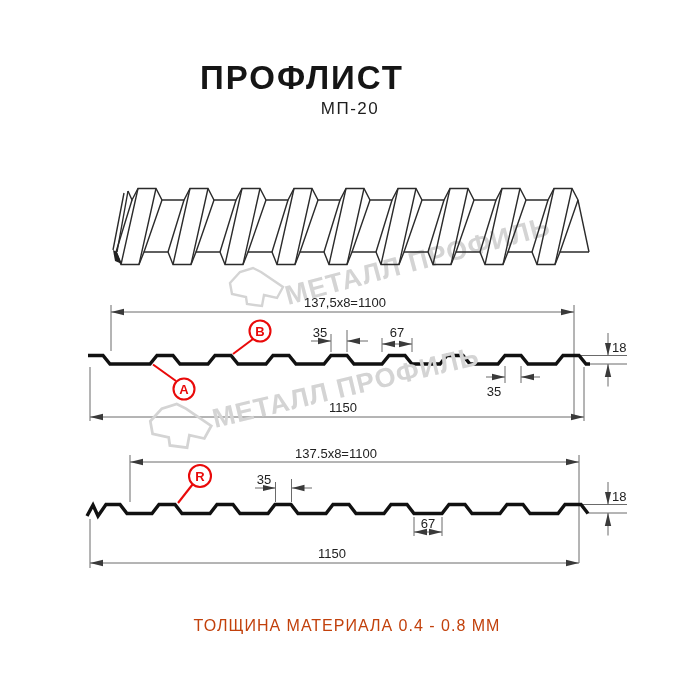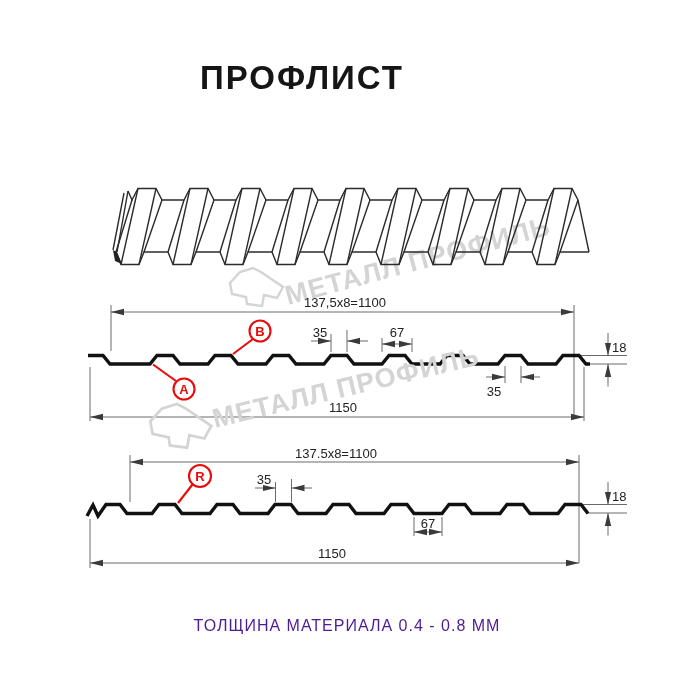--- a/index.html
+++ b/index.html
@@ -3,39 +3,40 @@
 <meta charset="utf-8">
 <style>
   html,body{margin:0;padding:0;background:#fff;}
   .canvas{position:relative;width:700px;height:700px;background:#ffffff;overflow:hidden;
           font-family:"Liberation Sans",sans-serif;}
   .page-title{position:absolute;top:59px;left:0;width:604px;text-align:center;
               font-size:33px;font-weight:700;letter-spacing:2px;color:#151515;}
   .page-subtitle{position:absolute;top:99px;left:0;width:700px;text-align:center;
               font-size:17px;font-weight:500;letter-spacing:1.5px;color:#1d1d1d;}
   .page-footer{position:absolute;top:617px;left:0;width:694px;text-align:center;
-              font-size:16px;font-weight:500;letter-spacing:1px;color:#4c1d95;}
+              font-size:16px;font-weight:500;letter-spacing:1px;color:#c2410c;}
   svg.drawing{position:absolute;top:0;left:0;}
   .dimline{stroke:#6a6a6a;stroke-width:1;fill:none;}
   .dimtext{font-family:"Liberation Sans",sans-serif;font-size:13px;fill:#222;}
   .profile{stroke:#111;stroke-width:3.4;fill:none;stroke-linejoin:miter;}
   .sheet3d{stroke:#2b2b2b;stroke-width:1.4;fill:none;}
   .wm{stroke:#d4d4d4;stroke-width:2.4;fill:none;}
   .wmtext{font-family:"Liberation Sans",sans-serif;font-size:27px;font-weight:700;
           fill:#d4d4d4;letter-spacing:1px;}
   .redmark{stroke:#e90a0a;stroke-width:2.1;fill:none;}
   .redtext{font-family:"Liberation Sans",sans-serif;font-size:13px;font-weight:700;
            fill:#e90a0a;text-anchor:middle;}
 </style>
 </head>
 <body>
 
 <div class="canvas">
 
   <div class="page-title">ПРОФЛИСТ</div>
+  <div class="page-subtitle">МП-20</div>
 
   <svg class="drawing" width="700" height="700" viewBox="0 0 700 700">
     <defs>
       <marker id="arwE" orient="auto" markerUnits="userSpaceOnUse" markerWidth="13" markerHeight="8" viewBox="0 0 13 8" refX="13" refY="4">
         <path d="M0,0.8 L13,4 L0,7.2 Z" fill="#3a3a3a"></path>
       </marker>
       <marker id="arwS" orient="auto-start-reverse" markerUnits="userSpaceOnUse" markerWidth="13" markerHeight="8" viewBox="0 0 13 8" refX="13" refY="4">
         <path d="M0,0.8 L13,4 L0,7.2 Z" fill="#3a3a3a"></path>
       </marker>
       <g id="rib3d">

